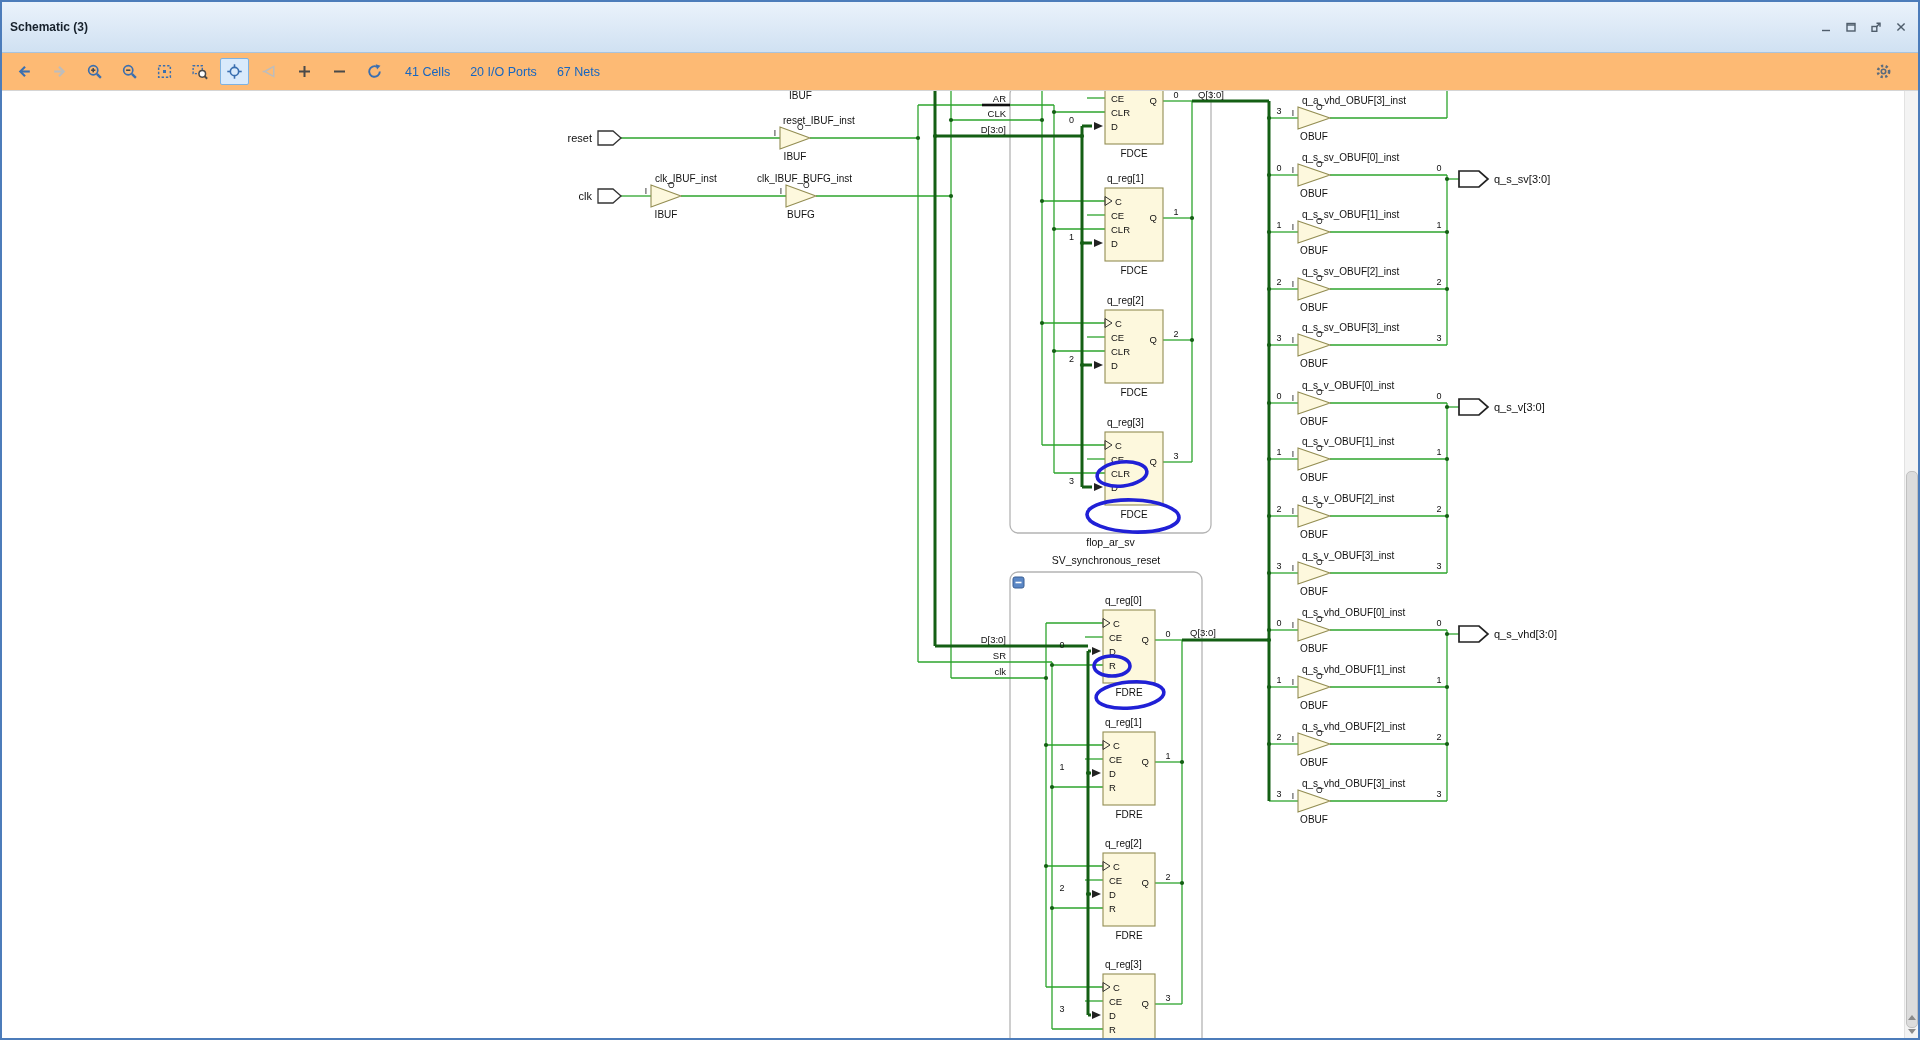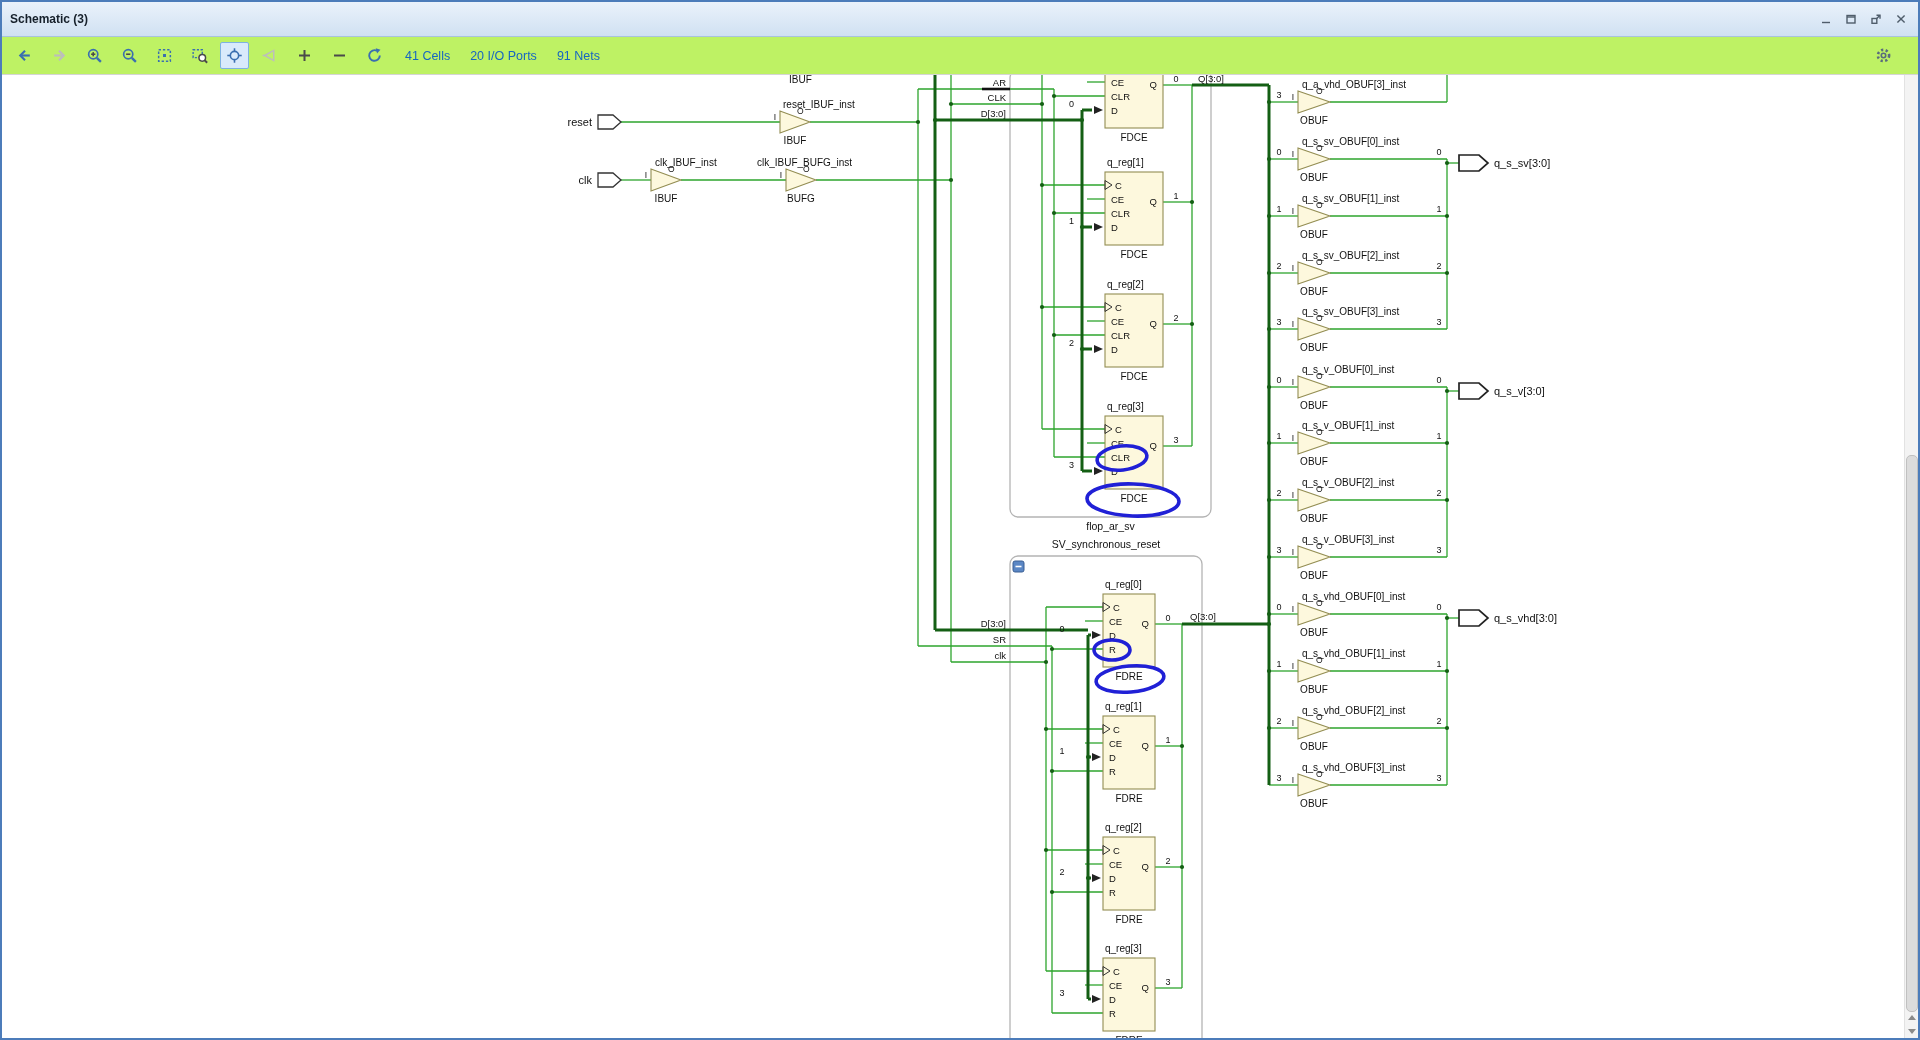--- a/index.html
+++ b/index.html
@@ -1,22 +1,22 @@
 <!DOCTYPE html>
 <html><head>
 <meta charset="utf-8">
 <style>
   html,body{margin:0;padding:0;}
   body{width:1920px;height:1040px;background:#b9cde2;font-family:"Liberation Sans",sans-serif;overflow:hidden;}
   #window{box-sizing:border-box;width:1920px;height:1040px;border:2px solid #4c7cba;background:#fff;display:flex;flex-direction:column;}
-  #titlebar{height:26px;background:linear-gradient(#eaf2fb,#d0e1f2);border-bottom:1px solid #a9c3dc;display:flex;align-items:center;padding:4px 8px;flex:0 0 auto;}
+  #titlebar{height:26px;background:linear-gradient(#eaf2fb,#d0e1f2);border-bottom:1px solid #a9c3dc;display:flex;align-items:center;padding:12px 8px;flex:0 0 auto;}
   #title{font-size:12px;font-weight:bold;color:#16202b;}
   #wincontrols{margin-left:auto;display:flex;gap:7px;align-items:center;}
   .wbtn{width:18px;height:16px;display:flex;align-items:center;justify-content:center;cursor:pointer;}
-  #toolbar{height:37px;background:#bef264;border-bottom:1px solid #d5d5d5;display:flex;align-items:center;padding:0 8px;flex:0 0 auto;}
+  #toolbar{height:37px;background:#fdba74;border-bottom:1px solid #d5d5d5;display:flex;align-items:center;padding:0 8px;flex:0 0 auto;}
   .tbtn{width:27px;height:25px;margin-right:6px;display:flex;align-items:center;justify-content:center;border:1px solid transparent;border-radius:2px;cursor:pointer;}
   .tbtn.active{background:#d9eafb;border-color:#7fb2e0;}
   .tlink{color:#1666c1;font-size:12.5px;margin:0 10px;cursor:pointer;white-space:nowrap;}
   #spacer{flex:1;}
   #tbsettings{margin-right:6px;}
   #canvas{position:relative;flex:1;background:#fff;overflow:hidden;}
   #schem{position:absolute;left:0;top:0;}
   #vscroll{position:absolute;top:0;right:0;width:13px;bottom:0;background:#f3f3f3;border-left:1px solid #e2e2e2;}
   #vthumb{position:absolute;left:1px;width:10px;background:#dcdcdc;border:1px solid #c0c0c0;border-radius:5px;}
   .sarrow{position:absolute;left:0;width:13px;height:14px;display:flex;align-items:center;justify-content:center;cursor:pointer;}
@@ -127,21 +127,21 @@
         <span class="tbtn">
           <svg width="17" height="17" viewBox="0 0 16 16">
             <path d="M13 8 A5 5 0 1 1 10.4 3.6" fill="none" stroke="#3a6fb0" stroke-width="1.8"></path>
             <path d="M9.2 1.2 L13.6 2.6 L10.4 6 Z" fill="#3a6fb0"></path>
           </svg>
         </span>
       </span>
     <span id="tblinks" style="display:flex">
         <span class="tlink">41 Cells</span>
         <span class="tlink">20 I/O Ports</span>
-        <span class="tlink">91 Nets</span>
+        <span class="tlink">67 Nets</span>
       </span>
     <span id="spacer"></span>
     <span id="tbsettings">
         <span class="tbtn">
           <svg width="17" height="17" viewBox="0 0 16 16">
             <circle cx="8" cy="8" r="2.1" fill="none" stroke="#5a6b7d" stroke-width="1.5"></circle>
             <circle cx="8" cy="8" r="5.3" fill="none" stroke="#5a6b7d" stroke-width="2.4" stroke-dasharray="2.1 2.3"></circle>
           </svg>
         </span>
       </span>

